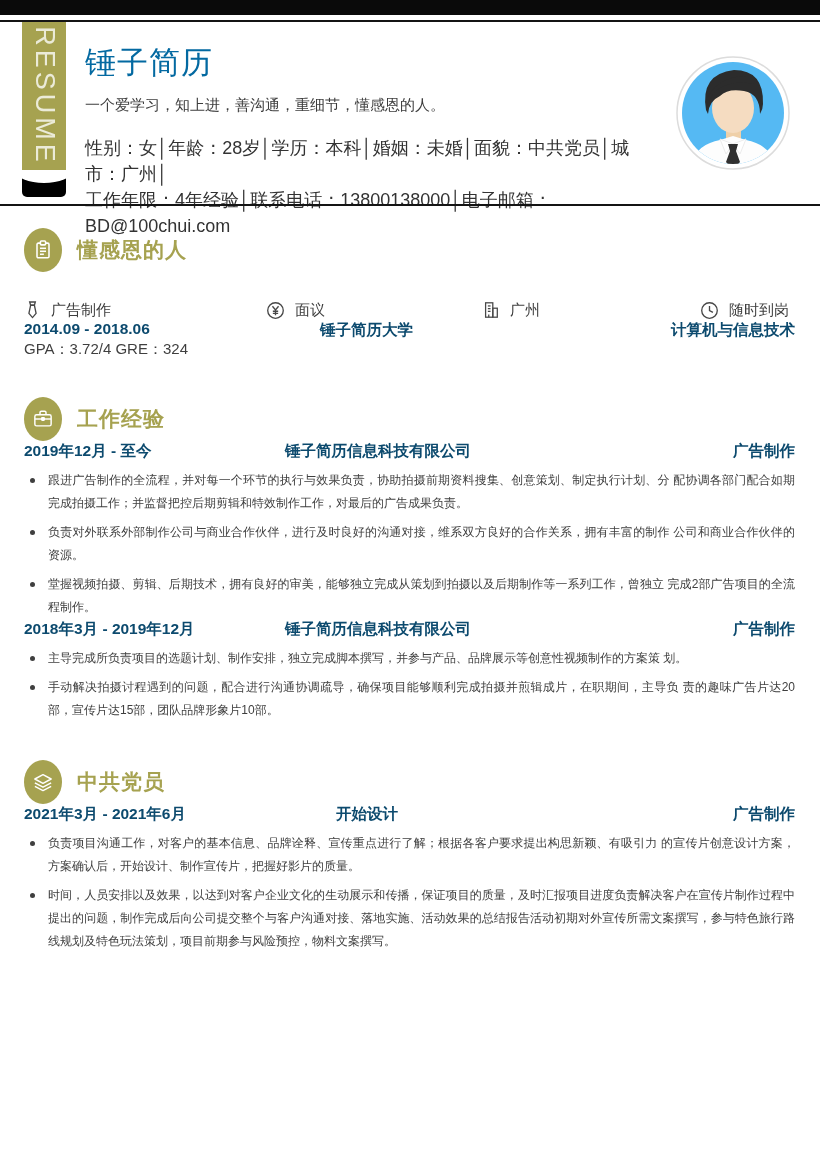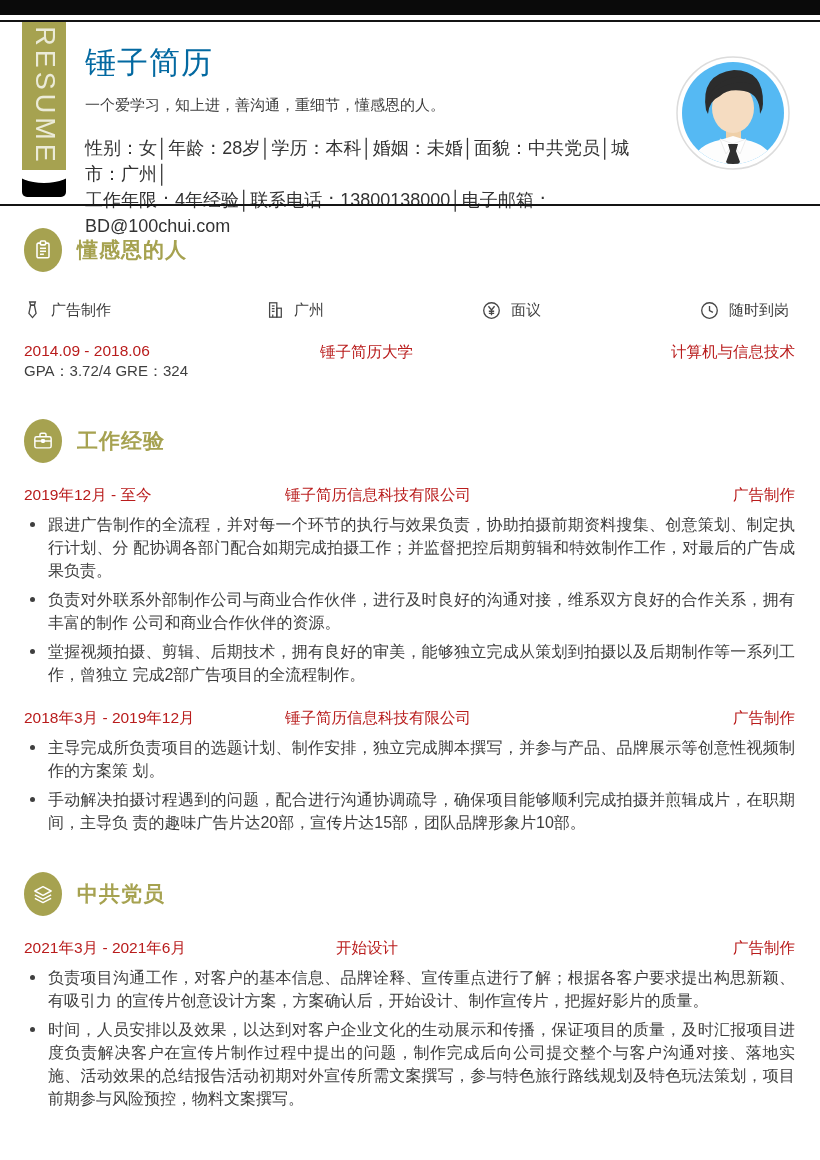--- a/index.html
+++ b/index.html
@@ -43,32 +43,32 @@
   }
   .sec-title{font-size:21px;font-weight:bold;color:#a6a250;letter-spacing:1px;}
 
   .mt-obj{margin-top:22px;}
   .mt-sec{margin-top:38px;}
 
   .obj-grid{margin-top:28px;display:grid;grid-template-columns:242px 216px 218px 1fr;}
   .obj-item{display:flex;align-items:center;gap:10px;font-size:15px;color:#3e3e3e;}
   .obj-item svg{flex:none;color:#474747;}
 
-  .row{position:relative;margin-top:22px;height:20px;font-weight:normal;font-size:15.5px;color:#b91c1c;}
+  .row{position:relative;height:20px;font-weight:bold;font-size:15.5px;color:#0c4a6e;}
   .row-mid{position:absolute;left:261px;top:0;}
   .edu-mid{left:296px;}
   .proj-mid{left:312px;}
   .row-right{position:absolute;right:0;top:0;}
 
   .plain-line{margin-top:0;font-size:15px;color:#3f3f3f;}
 
   ul.bullets{margin:8px 0 0 0;padding:0;list-style:none;}
   ul.bullets li{
     position:relative;padding-left:24px;margin-top:6px;
-    font-size:16px;line-height:23px;text-align:justify;color:#3e3e3e;
+    font-size:12px;line-height:23px;text-align:justify;color:#3e3e3e;
   }
   ul.bullets li::before{
     content:'';position:absolute;left:6px;top:9px;width:5px;height:5px;
     border-radius:50%;background:#3f3f3f;
   }
 </style>
 </head>
 <body>
 
 <div class="topbar"></div>
@@ -129,40 +129,40 @@
 
   <div class="obj-grid">
     <div class="obj-item">
       <svg width="17" height="20" viewBox="0 0 18 20" fill="none" stroke="#474747" stroke-width="1.4">
         <path d="M6 1.5 H12 L11 5 H7 Z"></path>
         <path d="M7 5 L5.2 13.5 L9 18 L12.8 13.5 L11 5 Z"></path>
       </svg>
       <span>广告制作</span>
     </div>
     <div class="obj-item">
+      <svg width="19" height="19" viewBox="0 0 20 20" fill="none" stroke="#474747" stroke-width="1.4">
+        <circle cx="10" cy="10" r="8.2"></circle>
+        <path d="M6.8 5.5 L10 9.5 L13.2 5.5 M10 9.5 V15 M7.2 10.8 H12.8 M7.2 13 H12.8"></path>
+      </svg>
+      <span>面议</span>
+    </div>
+    <div class="obj-item">
       <svg width="18" height="20" viewBox="0 0 20 20" fill="none" stroke="#474747" stroke-width="1.4">
         <rect x="4" y="2" width="8" height="16"></rect>
         <rect x="12" y="8" width="5" height="10"></rect>
         <line x1="6.5" y1="5.5" x2="9.5" y2="5.5"></line>
         <line x1="6.5" y1="8.5" x2="9.5" y2="8.5"></line>
         <line x1="6.5" y1="11.5" x2="9.5" y2="11.5"></line>
         <line x1="7.5" y1="18" x2="7.5" y2="15"></line>
       </svg>
       <span>广州</span>
     </div>
     <div class="obj-item">
       <svg width="19" height="19" viewBox="0 0 20 20" fill="none" stroke="#474747" stroke-width="1.4">
         <circle cx="10" cy="10" r="8.2"></circle>
-        <path d="M6.8 5.5 L10 9.5 L13.2 5.5 M10 9.5 V15 M7.2 10.8 H12.8 M7.2 13 H12.8"></path>
-      </svg>
-      <span>面议</span>
-    </div>
-    <div class="obj-item">
-      <svg width="19" height="19" viewBox="0 0 20 20" fill="none" stroke="#474747" stroke-width="1.4">
-        <circle cx="10" cy="10" r="8.2"></circle>
         <path d="M10 5.2 V10 L13.6 12"></path>
       </svg>
       <span>随时到岗</span>
     </div>
   </div>
 
   <div class="row">
     <span>2014.09 - 2018.06</span>
     <span class="row-mid edu-mid">锤子简历大学</span>
     <span class="row-right">计算机与信息技术</span>

